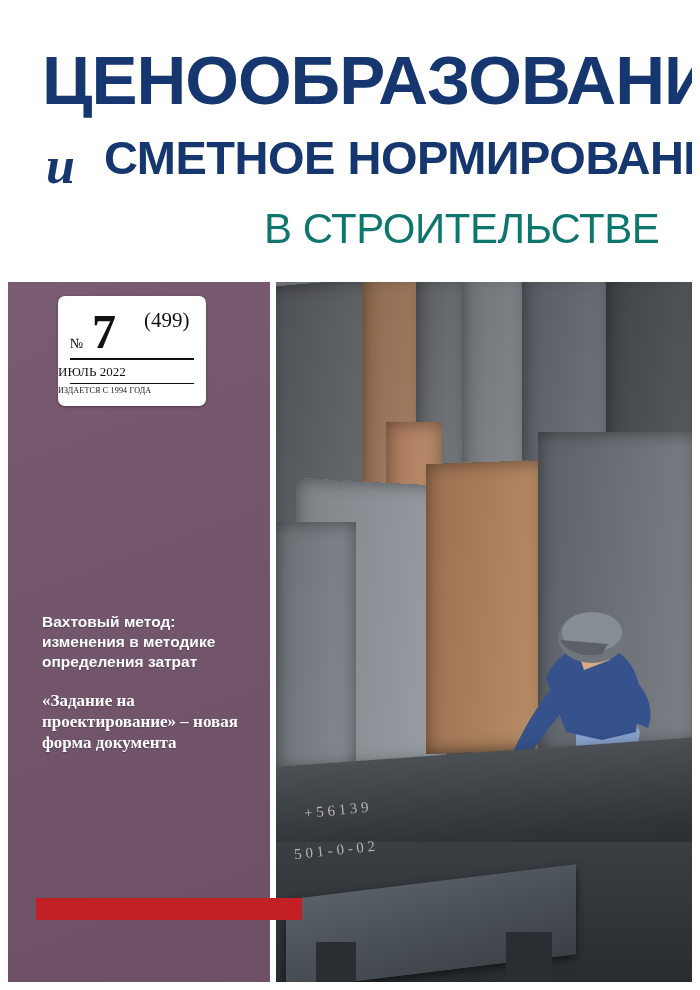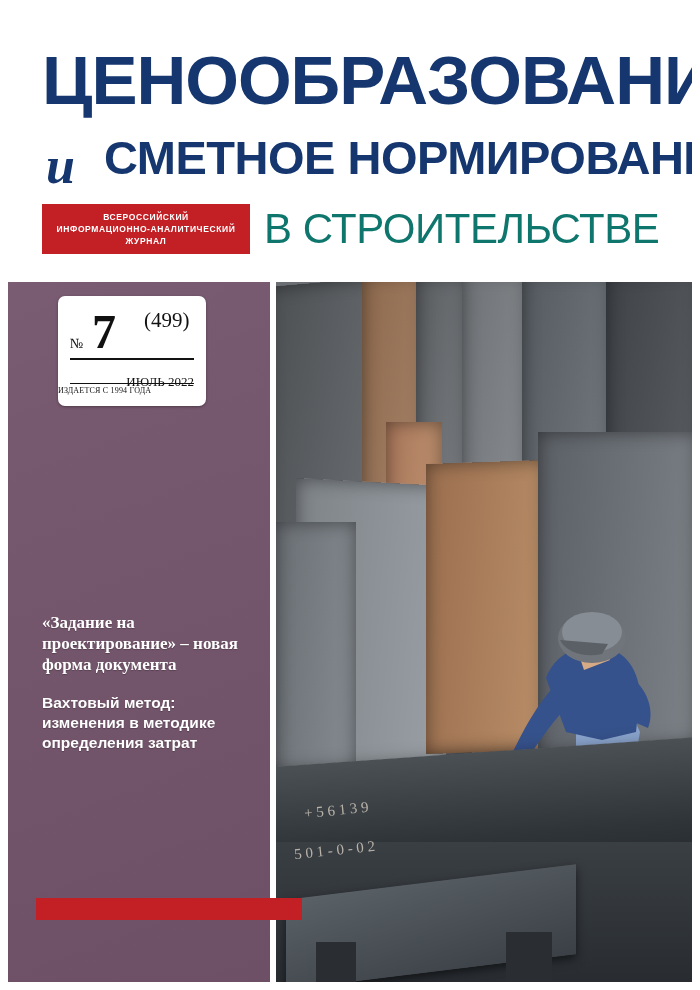--- a/index.html
+++ b/index.html
@@ -189,23 +189,23 @@
     position: absolute;
     left: 12px;
     top: 62px;
     width: 124px;
     height: 1.5px;
     background: #111;
   }
   #badge .date {
     position: absolute;
     left: 0;
-    top: 78px;
+    top: 68px;
     width: 136px;
-    text-align: right;
+    text-align: left;
     font-size: 13px;
     color: #111;
     font-family: "Liberation Serif", serif;
   }
   #badge .rule2 {
     position: absolute;
     left: 12px;
     top: 87px;
     width: 124px;
     height: 1px;
@@ -399,37 +399,32 @@
     </div>
 
     <div id="masthead">
       <div id="title1">ЦЕНООБРАЗОВАНИЕ</div>
       <div id="title2-wrap">
         <span id="title2-i">и</span>
         <span id="title2">СМЕТНОЕ НОРМИРОВАНИЕ</span>
       </div>
       <div id="title3">В СТРОИТЕЛЬСТВЕ</div>
 
-      <div id="redbanner">
-        <div class="l l1">ВСЕРОССИЙСКИЙ</div>
-        <div class="l l2">ИНФОРМАЦИОННО-АНАЛИТИЧЕСКИЙ</div>
-        <div class="l l3">ЖУРНАЛ</div>
-      </div>
     </div>
 
     <div id="badge">
       <div class="no">№</div>
       <div class="num">7</div>
       <div class="issue">(499)</div>
       <div class="rule1"></div>
       <div class="date">ИЮЛЬ 2022</div>
       <div class="rule2"></div>
       <div class="since">ИЗДАЕТСЯ С 1994 ГОДА</div>
     </div>
 
     <div id="topics">
+      <div class="topic">Вахтовый метод: изменения в методике определения затрат</div>
       <div class="topic serif">«Задание на проектирование» – новая форма документа</div>
-      <div class="topic">Вахтовый метод: изменения в методике определения затрат</div>
     </div>
 
     <div id="bottom-bar"></div>
   </div>
 </div>
 
 </body></html>

